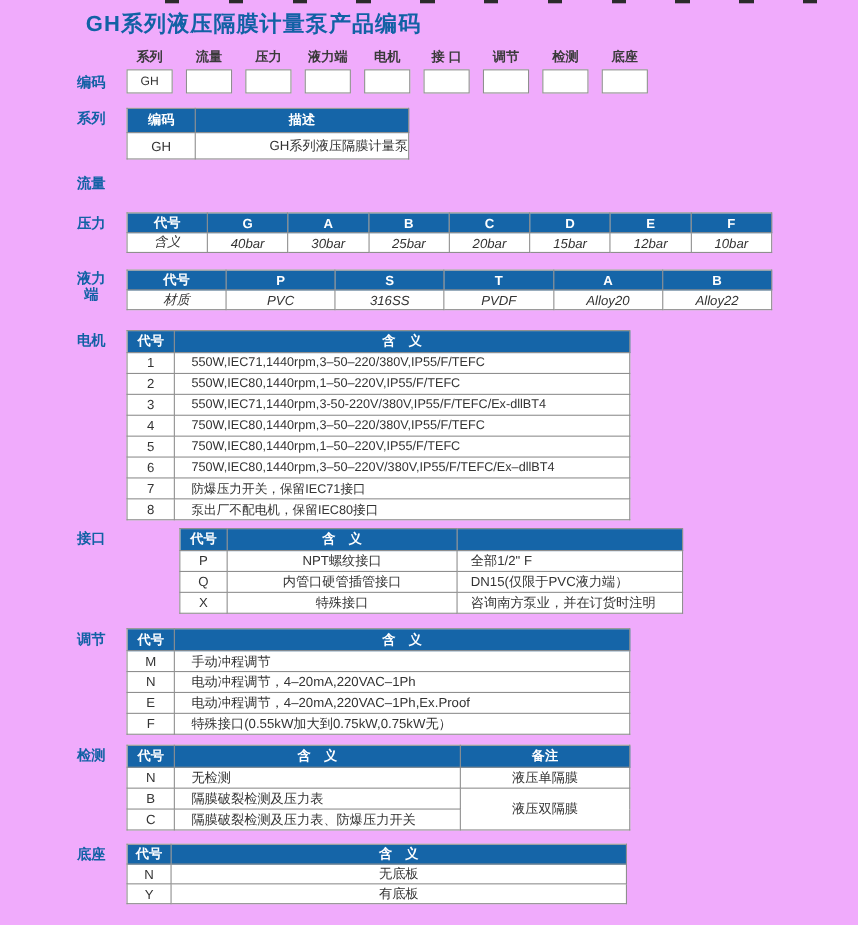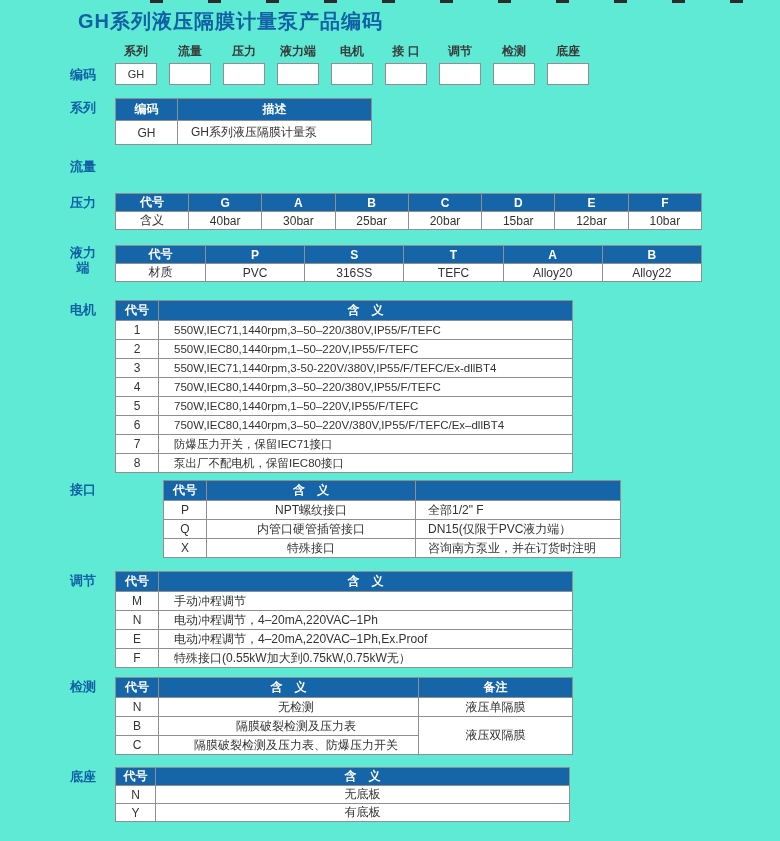--- a/index.html
+++ b/index.html
@@ -3,21 +3,21 @@
 <meta charset="utf-8">
 <style>
   :root{
     --accent:#1261a5;
     --header-bg:#1565a8;
     --border:#8f8f8f;
     --body-text:#333333;
   }
   html,body{margin:0;padding:0;background:#ffffff;}
   .page{
-    position:relative;width:780px;height:841px;background:#5eead4;
+    position:relative;width:780px;height:841px;background:#f0abfc;
     font-family:"Liberation Sans","DejaVu Sans",sans-serif;color:var(--body-text);
     overflow:hidden;
   }
   .artifacts{
     position:absolute;top:0;left:150px;width:618px;height:3px;
     background:repeating-linear-gradient(90deg,#2b2b2b 0 13px,transparent 13px 58px);
   }
   .title{
     position:absolute;left:78px;top:8px;font-size:20px;font-weight:bold;
     color:var(--accent);letter-spacing:1px;white-space:nowrap;
@@ -50,48 +50,48 @@
   }
   .tbl td{
     border:1px solid var(--border);font-size:12px;color:#333;padding:0;text-align:center;
     overflow:hidden;white-space:nowrap;
   }
   
   #sec-series{top:98px;}
   .tbl-series{width:257px;}
   .tbl-series th{height:21px;}
   .tbl-series td{height:23px;}
-  .tbl-series td:nth-child(2){text-align:left;padding-left:13px;}
+  .tbl-series td:nth-child(2){text-align:right;padding-left:13px;}
   
   #sec-flow{top:157px;}
   .flow-bar{
     margin-left:115px;width:585px;height:20px;background:var(--header-bg);
     color:#ffffff;font-size:12.5px;line-height:20px;text-align:center;font-weight:600;
   }
   
   #sec-pressure{top:193px;}
   #sec-hydraulic{top:245px;}
   .tbl-wide{width:587px;}
   .tbl-wide th{height:16px;}
-  .tbl-wide td{height:17px;}
+  .tbl-wide td{height:17px;font-style:italic;}
   
   #sec-motor{top:300px;}
   .tbl-mid{width:458px;}
   .tbl-mid th{height:19px;}
   .tbl-mid td{height:18px;}
   .tbl-motor td:nth-child(2){text-align:left;padding-left:15px;font-size:11.5px;margin-top:10px;}
   
   #sec-interface{top:480px;padding-left:48px;}
   .tbl-interface td:nth-child(3){text-align:left;padding-left:12px;}
   
   #sec-adjust{top:571px;}
   .tbl-adjust td:nth-child(2){text-align:left;padding-left:15px;margin-left:44px;}
   
   #sec-detect{top:677px;}
-  .tbl-detect td:nth-child(2){text-align:center;padding-left:15px;}
+  .tbl-detect td:nth-child(2){text-align:left;padding-left:15px;}
   
   #sec-base{top:767px;}
   .tbl-base{width:455px;}
   .tbl-base th{height:17px;}
   .tbl-base td{height:17px;}
 </style>
 </head>
 <body>
 
 <div class="page">
@@ -228,21 +228,21 @@
             <th>T</th>
             <th>A</th>
             <th>B</th>
           </tr>
         </thead>
         <tbody>
           <tr>
             <td>材质</td>
             <td>PVC</td>
             <td>316SS</td>
-            <td>TEFC</td>
+            <td>PVDF</td>
             <td>Alloy20</td>
             <td>Alloy22</td>
           </tr>
         </tbody>
       </table>
   </div>
 
   <div class="section" id="sec-motor">
     <div class="side-label">电机</div>
     <table class="tbl tbl-mid tbl-motor">

